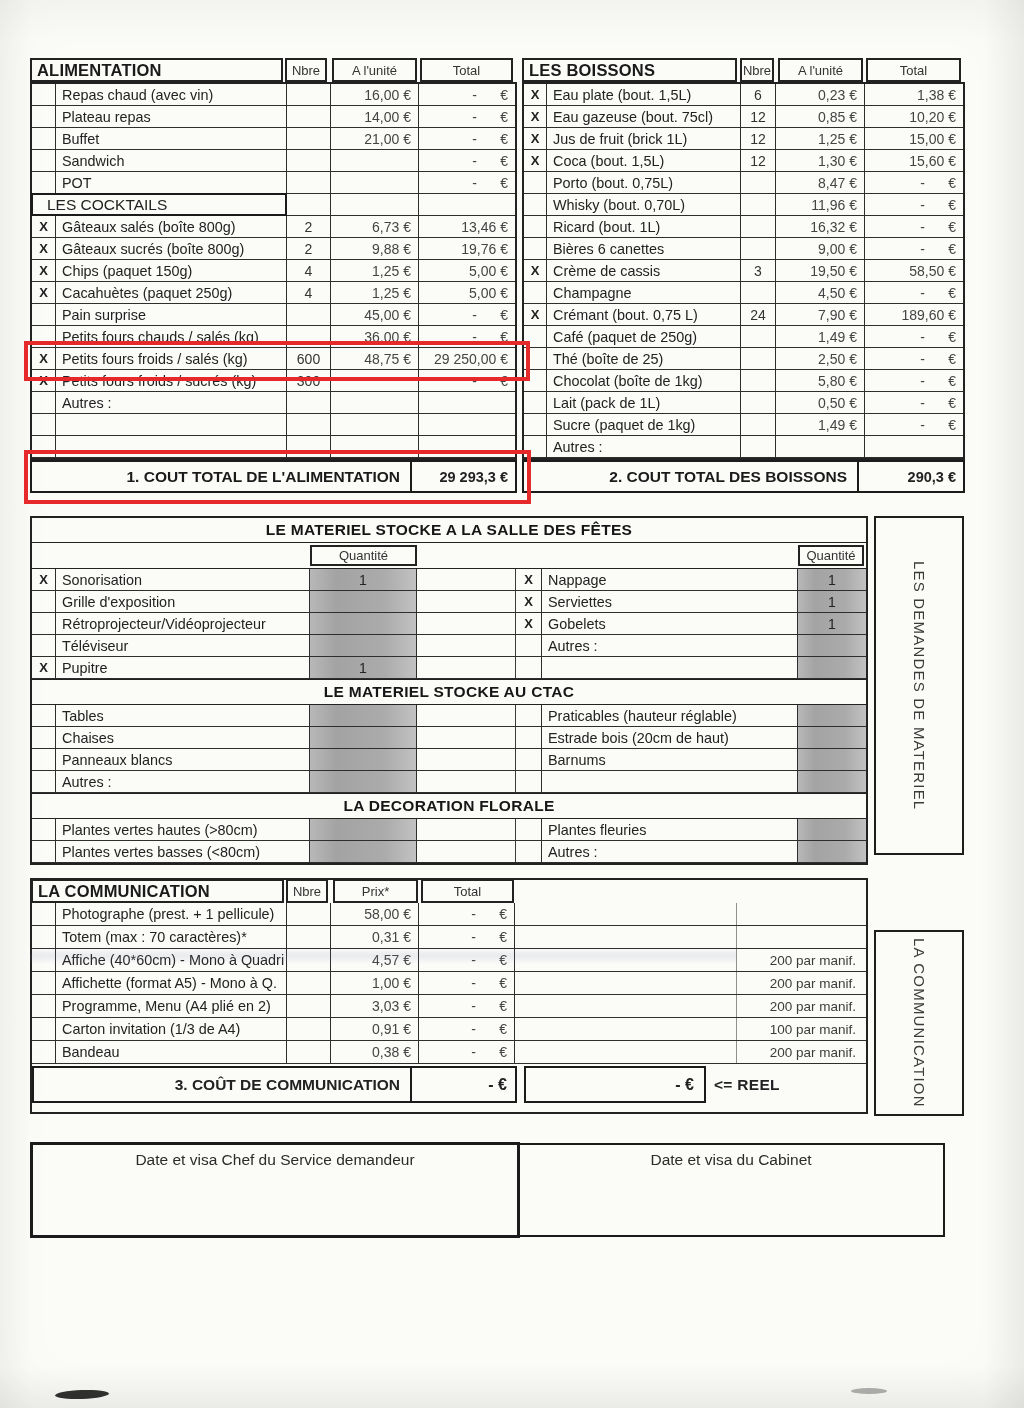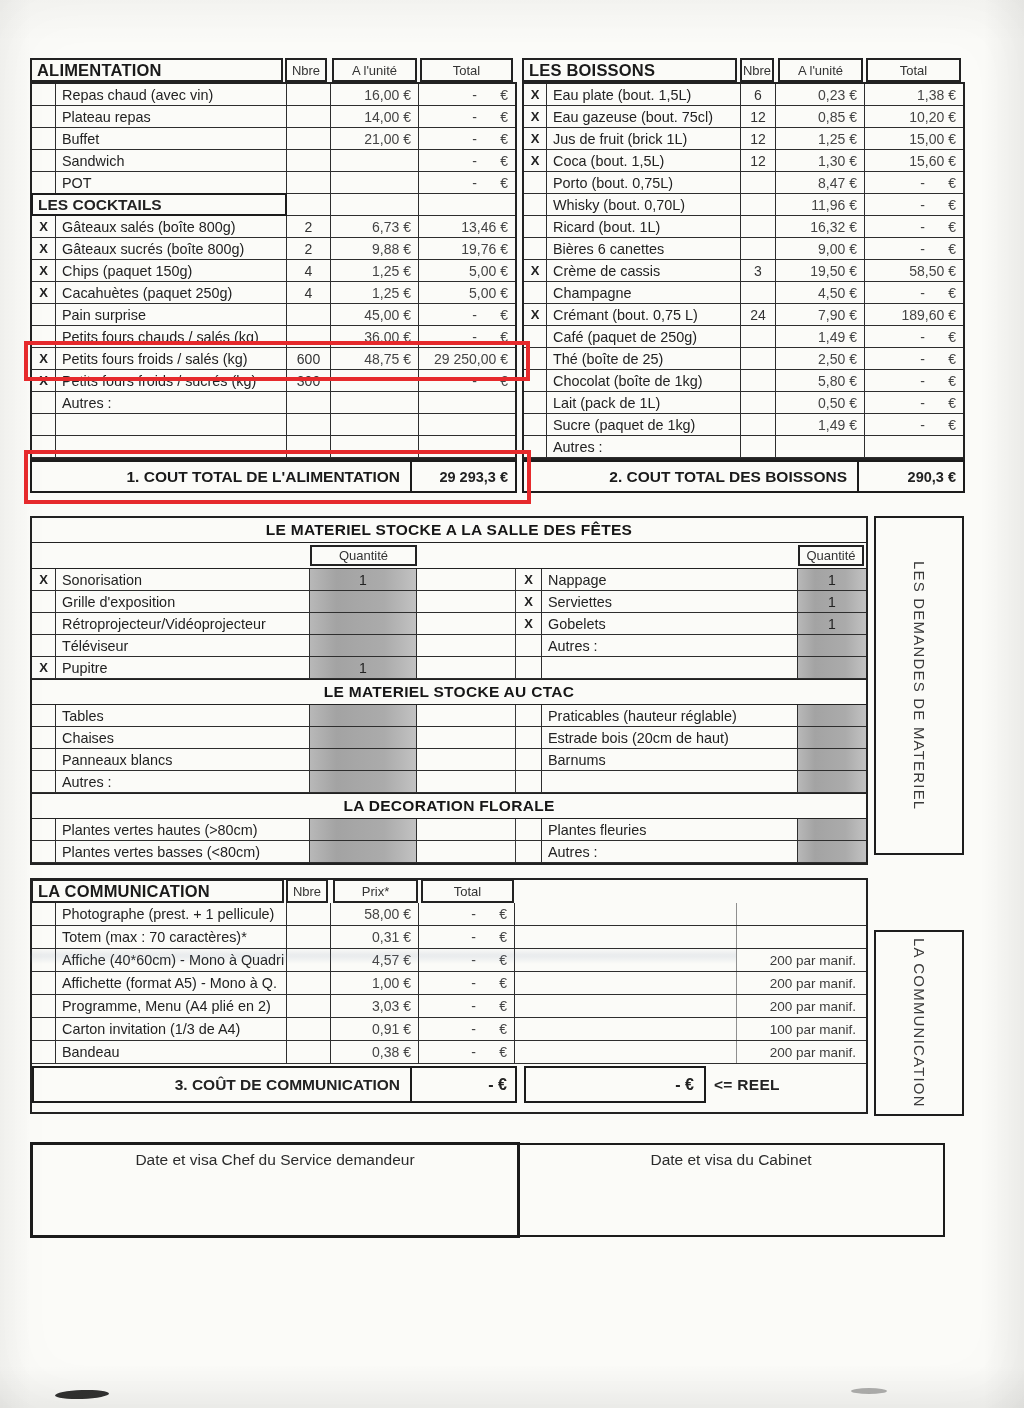--- a/index.html
+++ b/index.html
@@ -21,21 +21,21 @@
   .cb{justify-content:center;font-weight:bold;font-size:13px;}
   .lbl{padding-left:6px;font-size:14.4px;}
   .num{justify-content:center;font-size:14px;color:#333;}
   .val{justify-content:flex-end;padding-right:7px;white-space:pre;font-size:14px;color:#444;}
   .lastc{border-right:none;}
   
   .colsA .cb{width:24px}.colsA .lbl{width:231px}.colsA .num{width:44px}.colsA .u{width:88px}.colsA .t{width:96px}
   
   .colsB .cb{width:23px}.colsB .lbl{width:194px}.colsB .num{width:35px}.colsB .u{width:89px}.colsB .t{width:98px}
   
-  .sectbox{width:256px;box-sizing:border-box;border:2.4px solid #1b1b1b;font-weight:bold;font-size:15.5px;display:flex;align-items:center;padding-left:5px;margin:-1px 0 -1px -1px;position:relative;z-index:2;background:#fbfbf8;}
+  .sectbox{width:256px;box-sizing:border-box;border:2.4px solid #1b1b1b;font-weight:normal;font-size:15.5px;display:flex;align-items:center;padding-left:14px;margin:-1px 0 -1px -1px;position:relative;z-index:2;background:#fbfbf8;}
   
   .total{display:flex;height:33px;border:2.4px solid #1b1b1b;box-sizing:border-box;}
   .total .tl{flex:1;display:flex;align-items:center;justify-content:flex-end;padding-right:10px;font-weight:bold;font-size:15.5px;color:#1a1a1a;}
   .total .tv{border-left:2.2px solid #1b1b1b;display:flex;align-items:center;justify-content:flex-end;padding-right:7px;font-weight:bold;font-size:14.5px;white-space:pre;}
   
   .colsM .cb1{width:24px}.colsM .l1{width:254px}.colsM .q1{width:107px}
   .colsM .gap{width:99px;border-right:1.5px solid #3a3a3a;}
   .colsM .cb2{width:26px}.colsM .l2{width:256px}.colsM .q2{width:68px}
   .gq{background:linear-gradient(90deg,#b8b8b8,#a3a3a3 25%,#ababab 70%,#c2c2c2);justify-content:center;font-size:14px;color:#222;}
   .band{height:24px;border-top:1.8px solid var(--bk);border-bottom:1.8px solid var(--bk);display:flex;align-items:center;justify-content:center;font-weight:bold;font-size:15.5px;letter-spacing:.3px;color:#161616;}

